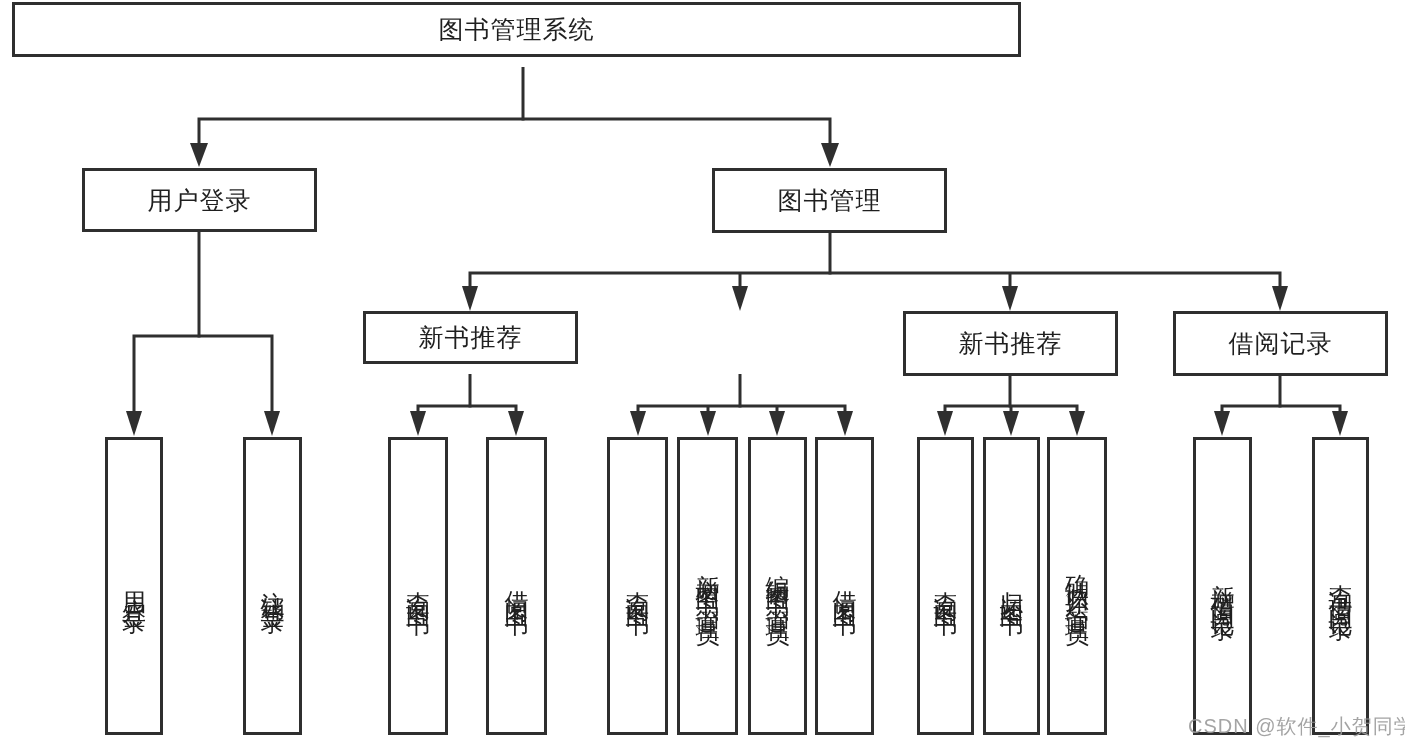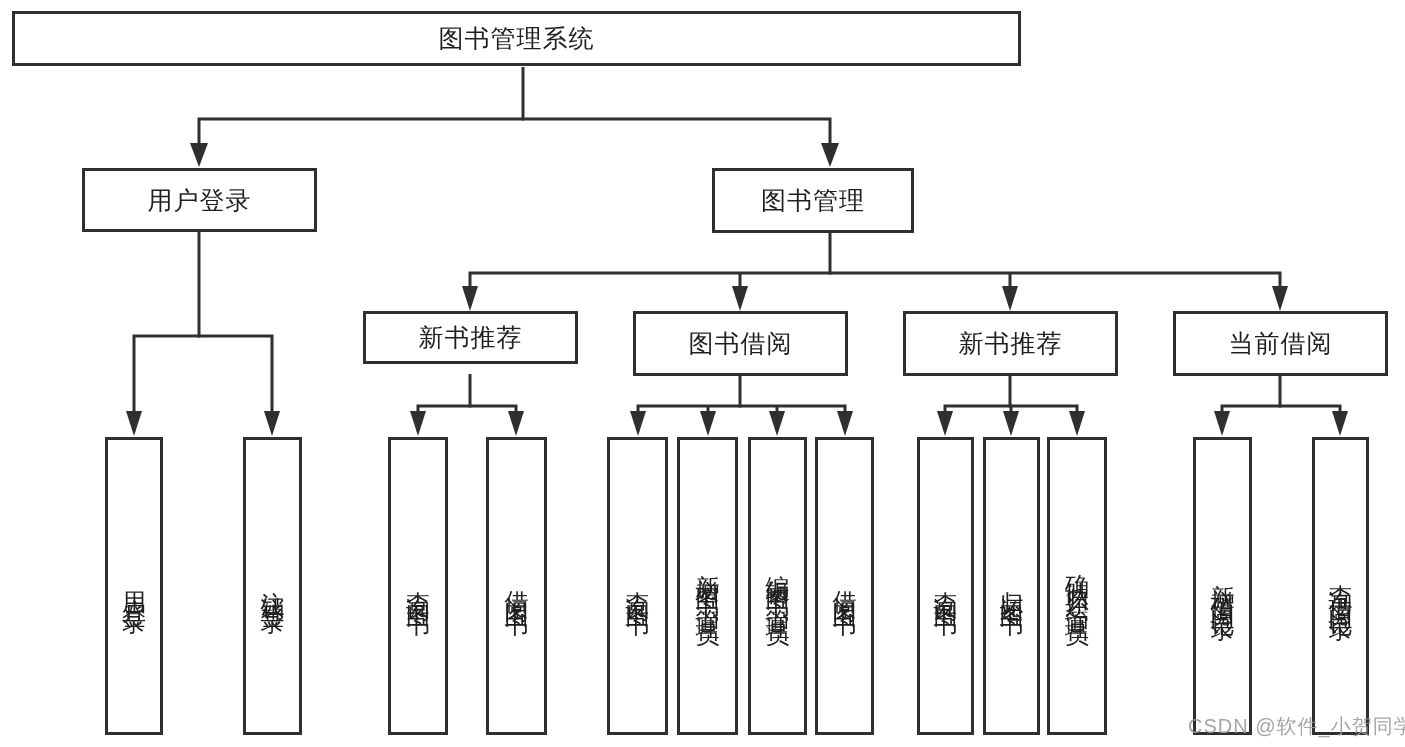--- a/index.html
+++ b/index.html
@@ -111,42 +111,39 @@
     </g>
 
     <g>
       <line x1="1280" y1="374" x2="1280" y2="407.5"></line>
       <polyline points="1222,412 1222,406 1340,406 1340,412"></polyline>
       <polygon points="1214,411 1230,411 1222,436"></polygon>
       <polygon points="1332,411 1348,411 1340,436"></polygon>
     </g>
   </svg>
 
-  <div class="node" style="left:12px;top:11px;width:1009px;height:55px">
+  <div class="node" style="left:12px;top:2px;width:1009px;height:55px">
     <span>图书管理系统</span>
   </div>
 
   <div class="node" style="left:82px;top:168px;width:235px;height:64px">
     <span>用户登录</span>
   </div>
-  <div class="node" style="left:712px;top:168px;width:202px;height:65px">
+  <div class="node" style="left:712px;top:168px;width:235px;height:65px">
     <span>图书管理</span>
   </div>
 
   <div class="node" style="left:363px;top:311px;width:215px;height:53px">
     <span>新书推荐</span>
   </div>
-  <div class="node" style="left:633px;top:311px;width:215px;height:65px">
-    <span>图书借阅</span>
-  </div>
   <div class="node" style="left:903px;top:311px;width:215px;height:65px">
     <span>新书推荐</span>
   </div>
   <div class="node" style="left:1173px;top:311px;width:215px;height:65px">
-    <span>当前借阅</span>
+    <span>借阅记录</span>
   </div>
 
   <div class="node leaf" style="left:105px;top:437px;width:58px;height:298px">
     <span>用户登录</span>
   </div>
   <div class="node leaf" style="left:243px;top:437px;width:59px;height:298px">
     <span>注销登录</span>
   </div>
 
   <div class="node leaf" style="left:388px;top:437px;width:60px;height:298px">

